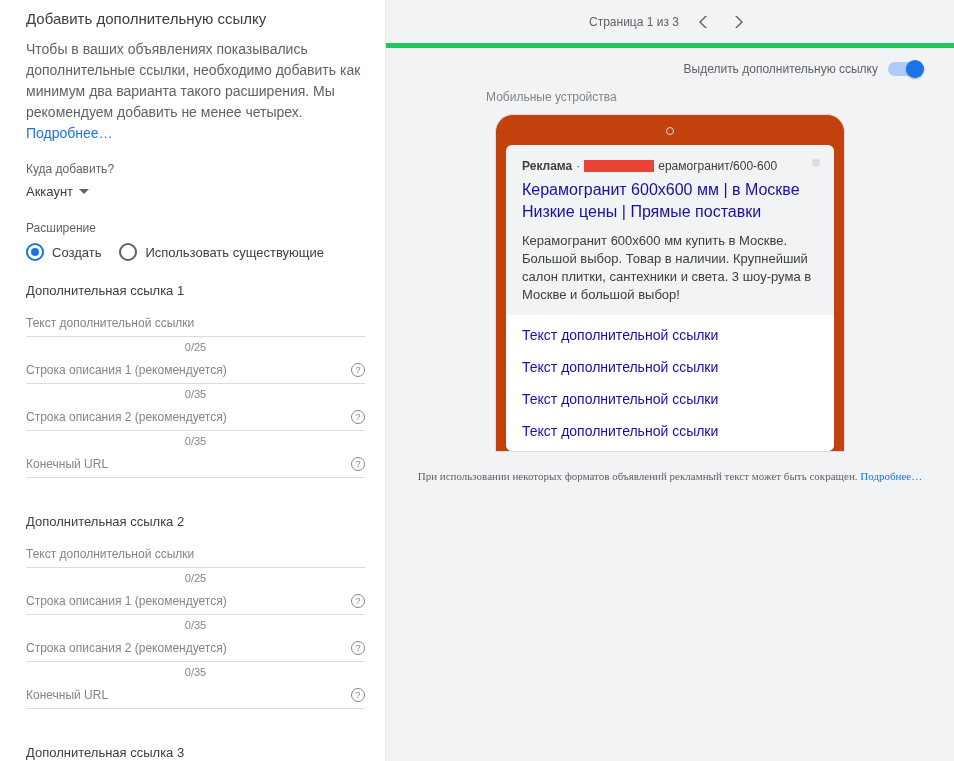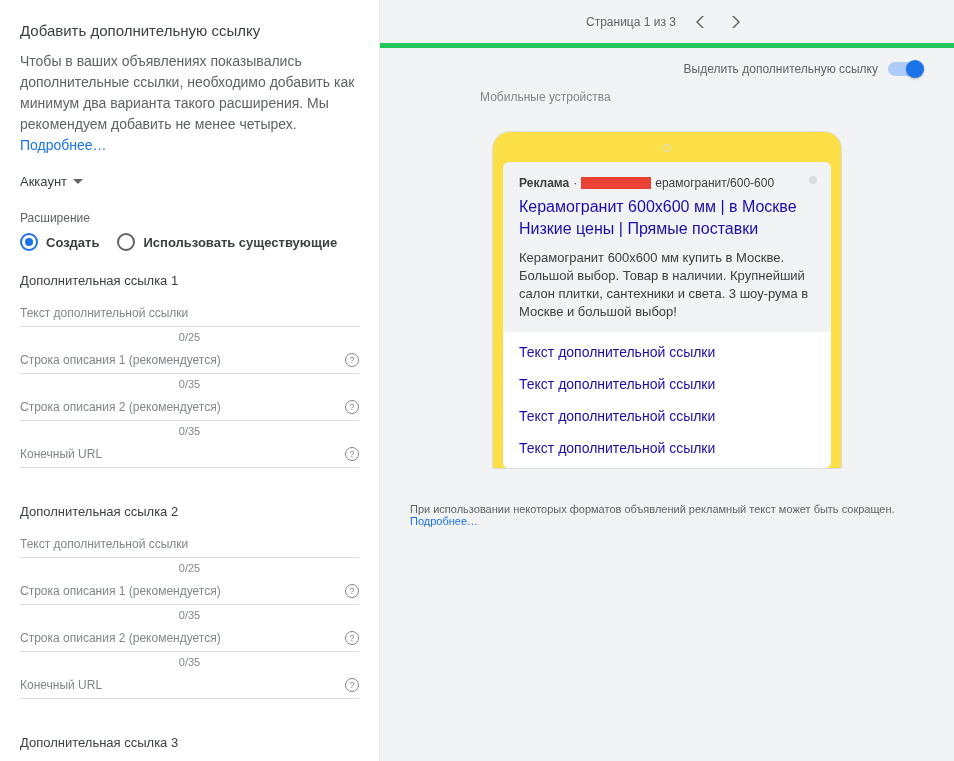--- a/index.html
+++ b/index.html
@@ -1,26 +1,26 @@
 <!DOCTYPE html>
 <html><head>
 <meta charset="utf-8">
 <style>
 * { box-sizing: border-box; margin: 0; padding: 0; }
 body { font-family: Arial, sans-serif; font-size: 13px; color: #3c4043; background: #fff; width: 954px; height: 761px; overflow: hidden; display: flex; }
-.left-panel { width: 380px; padding: 22px 20px; overflow-y: auto; border-right: 1px solid #e8eaed; }
+.left-panel { width: 380px; padding: 10px 20px; overflow-y: auto; border-right: 1px solid #e8eaed; margin-left: 6px; }
 .right-panel { flex: 1; background: #f1f3f4; display: flex; flex-direction: column; }
 .title { font-size: 15px; color: #3c4043; margin-bottom: 12px; }
 .desc { font-size: 14px; color: #5f6368; line-height: 1.5; margin-bottom: 18px; }
 .link { color: #1a73e8; text-decoration: none; }
 .section-label { font-size: 12px; color: #5f6368; margin-bottom: 8px; }
 .dropdown { display: flex; align-items: center; gap: 6px; font-size: 13px; color: #3c4043; margin-bottom: 22px; cursor: pointer; }
 .dropdown svg { width: 10px; height: 5px; fill: #5f6368; }
 .radio-group { display: flex; gap: 18px; margin-bottom: 22px; }
-.radio-item { display: flex; align-items: center; gap: 8px; cursor: pointer; font-weight: bold; }
+.radio-item { display: flex; align-items: center; gap: 8px; cursor: pointer; }
 .radio-outer { width: 18px; height: 18px; border: 2px solid #5f6368; border-radius: 50%; display: flex; align-items: center; justify-content: center; }
 .radio-outer.selected { border-color: #1a73e8; }
 .radio-inner { width: 8px; height: 8px; background: #1a73e8; border-radius: 50%; }
 .group-title { font-size: 13px; color: #3c4043; margin-bottom: 18px; }
 .field { margin-bottom: 8px; }
 .field-row { display: flex; align-items: center; justify-content: space-between; border-bottom: 1px solid #dadce0; padding-bottom: 6px; }
 .field-label { font-size: 12px; color: #80868b; }
 .help-icon { width: 14px; height: 14px; border: 1px solid #80868b; border-radius: 50%; display: flex; align-items: center; justify-content: center; font-size: 9px; color: #80868b; cursor: pointer; }
 .counter { text-align: center; font-size: 11px; color: #80868b; margin-top: 4px; margin-bottom: 10px; }
 .group-block { margin-bottom: 36px; }
@@ -30,41 +30,42 @@
 .pager-btn { width: 24px; height: 24px; display: flex; align-items: center; justify-content: center; cursor: pointer; }
 .pager-btn svg { width: 8px; height: 12px; fill: #5f6368; }
 
 .toggle-row { display: flex; justify-content: flex-end; align-items: center; padding: 14px 32px; gap: 10px; }
 .toggle-label { font-size: 12px; color: #5f6368; }
 .toggle { width: 34px; height: 14px; background: #aecbfa; border-radius: 7px; position: relative; cursor: pointer; }
 .toggle-knob { width: 18px; height: 18px; background: #1a73e8; border-radius: 50%; position: absolute; top: -2px; right: -2px; box-shadow: 0 1px 2px rgba(0,0,0,0.3); }
 
 .preview-area { flex: 1; display: flex; flex-direction: column; align-items: center; padding: 0 20px; }
 .device-label { font-size: 12px; color: #80868b; margin-bottom: 10px; align-self: flex-start; margin-left: 80px; }
-.phone { width: 350px; background: #fde047; border: 1px solid #dadce0; border-radius: 18px 18px 0 0; padding: 12px 0 0 0; position: relative; margin-top: 17px; }
+.phone { width: 350px; background: #c2410c; border: 1px solid #dadce0; border-radius: 18px 18px 0 0; padding: 12px 0 0 0; position: relative; }
 .phone-speaker { width: 8px; height: 8px; border: 1px solid #dadce0; border-radius: 50%; margin: 0 auto 10px; }
 .ad-card { margin: 0 10px; background: #f1f3f4; border-radius: 6px; padding: 14px 16px 0 16px; position: relative; }
 .ad-dot { position: absolute; top: 14px; right: 14px; width: 8px; height: 8px; background: #dadce0; border-radius: 50%; }
 .ad-label-row { font-size: 12px; color: #3c4043; margin-bottom: 6px; display: flex; align-items: center; gap: 4px; }
 .ad-url-redact { display: inline-block; width: 70px; height: 12px; background: #ea4335; }
 .ad-headline { font-size: 16px; color: #1a0dab; line-height: 1.4; margin-bottom: 8px; }
 .ad-body { font-size: 13px; color: #3c4043; line-height: 1.4; margin-bottom: 10px; }
 .sitelinks { background: #fff; margin: 0 -16px; padding: 4px 0; border-radius: 0 0 6px 6px; }
 .sitelink { padding: 8px 16px; color: #1a0dab; font-size: 14px; }
-.footnote { font-size: 11px; color: #5f6368; text-align: left; padding: 34px 10px; }
+.footnote { font-size: 11px; color: #5f6368; text-align: right; padding: 18px 10px; font-family: Liberation Serif, serif; }
 </style>
 </head>
 <body>
 
 <div class="left-panel">
   <div class="title">Добавить дополнительную ссылку</div>
   <div class="desc">
     <span>Чтобы в ваших объявлениях показывались дополнительные ссылки, необходимо добавить как минимум два варианта такого расширения. Мы рекомендуем добавить не менее четырех. </span><a class="link">Подробнее…</a>
   </div>
 
+  <div class="section-label">Куда добавить?</div>
   <div class="dropdown">
     <span>Аккаунт</span>
     <svg viewBox="0 0 10 5">
         <path d="M0 0 L5 5 L10 0 Z"></path>
       </svg>
   </div>
 
   <div class="section-label">Расширение</div>
   <div class="radio-group">
     <div class="radio-item">

